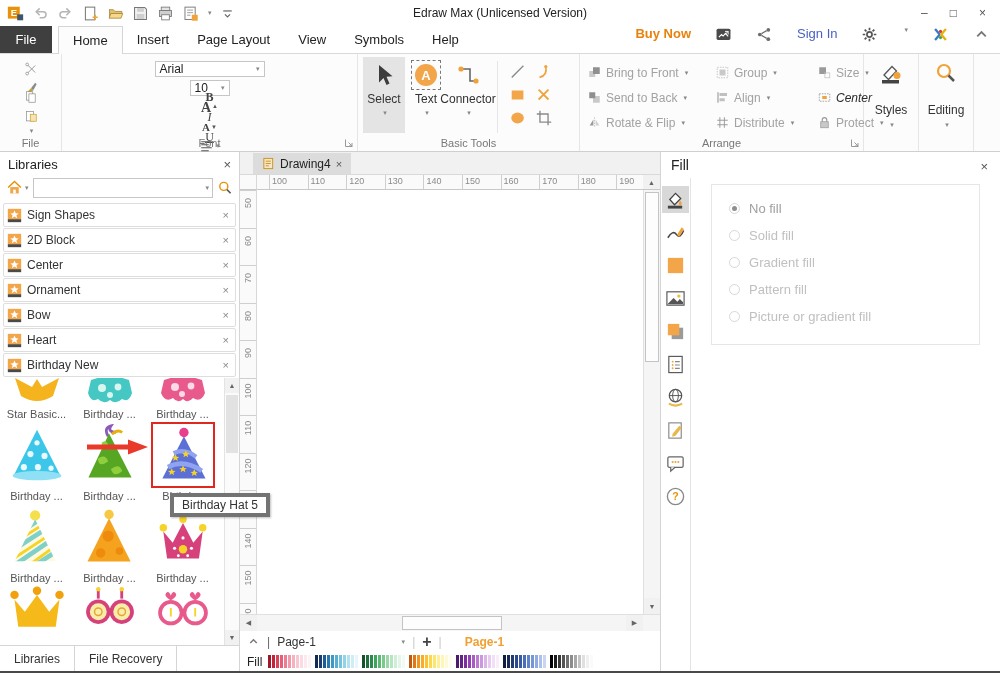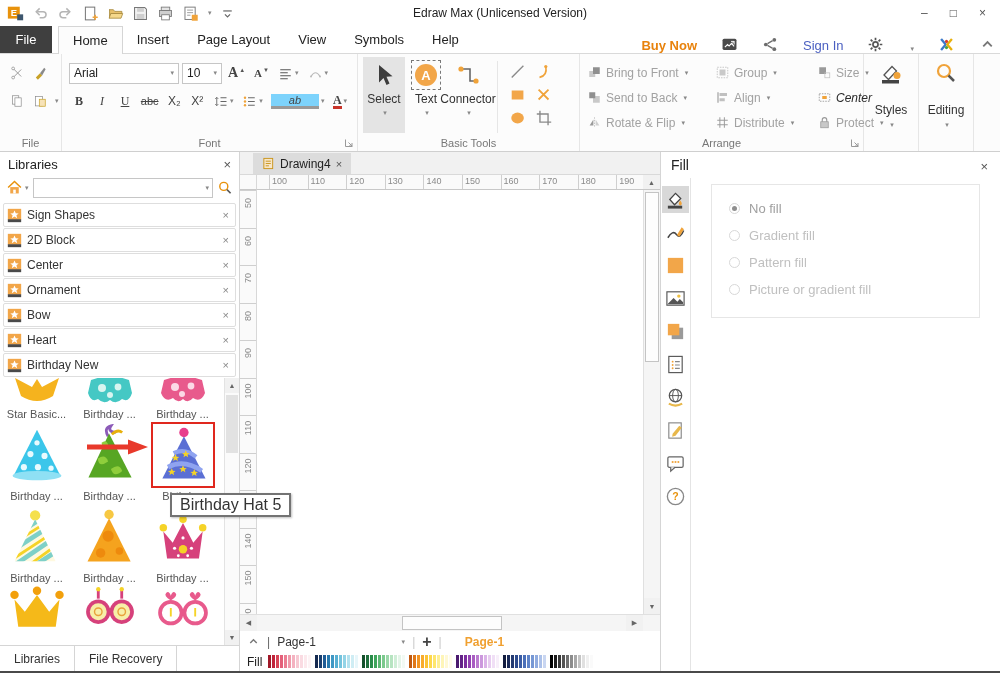--- a/index.html
+++ b/index.html
@@ -18,32 +18,32 @@
   .win-title { position:absolute; left:0; right:0; text-align:center; font-size:12px; color:#222; pointer-events:none; }
   .winctl { margin-left:auto; display:flex; gap:22px; padding-right:8px; color:#555; font-size:12px; z-index:2; }
   .winctl span { cursor:default; }
 
   
   .menubar { height:27px; display:flex; align-items:stretch; background:#fff; }
   .file-tab { width:52px; background:#3F3F3F; color:#fff; display:flex; align-items:center; justify-content:center; font-size:13px; }
   .mtabs { display:flex; margin-left:6px; }
   .mtab { padding:0 14px; display:flex; align-items:center; font-size:13px; color:#222; }
   .mtab.active { border:1px solid #D5D5D5; border-bottom:none; background:#FCFCFC; margin-bottom:-1px; z-index:2; }
-  .mright { margin-left:auto; display:flex; align-items:flex-end; gap:24px; padding-right:4px; }
+  .mright { margin-left:auto; display:flex; align-items:flex-start; gap:24px; padding-right:10px; }
   .buynow { color:#E8820C; font-weight:bold; font-size:13px; }
   .signin { color:#4A5FC1; font-size:13px; }
   .mright .ic svg { width:17px; height:17px; }
 
   
   .ribbon { height:99px; border-top:1px solid #D9D9D9; border-bottom:1px solid #CFCFCF; background:#FCFCFC; display:flex; }
   .rgroup { position:relative; border-right:1px solid #E6E6E6; padding:3px 5px 17px 5px; }
   .glabel { position:absolute; bottom:2px; left:0; right:0; text-align:center; font-size:11px; color:#777; }
   .launcher { position:absolute; right:3px; bottom:3px; width:10px; height:10px; }
   .launcher svg { width:10px; height:10px; }
-  .frow { display:flex; align-items:center; gap:3px; margin:4px 2px; height:24px; }
+  .frow { display:flex; align-items:center; gap:3px; margin:4px 2px; height:24px;flex-direction:column; }
   .ib { height:21px; min-width:20px; display:inline-flex; align-items:center; justify-content:center; border:1px solid transparent; background:none; padding:0 2px; font-size:12px; color:#444; }
   .ib.dis { color:#B9B9B9; }
   .glyph-b { font-weight:bold; font-family:"Liberation Serif", serif; }
   .glyph-i { font-style:italic; font-family:"Liberation Serif", serif; }
   .glyph-u { text-decoration:underline; font-family:"Liberation Serif", serif; }
   .glyph-s { text-decoration:line-through; font-size:11px; }
   .fontA { font-weight:bold; font-family:"Liberation Serif", serif; }
   .clrA { border-bottom:3px solid #C9342A; line-height:12px; font-weight:bold; font-family:"Liberation Serif", serif; }
   .hlA  { background:#7dd3fc; padding:0 18px; border-bottom:3px solid #9a9a9a; font-size:11px;font-style:italic; }
   .mark { font-size:6px; color:#555; margin-left:1px; align-self:flex-start; margin-top:3px; }
@@ -152,21 +152,21 @@
   .fstrip { width:31px; border-right:1px solid #E4E4E4; padding-top:2px; }
   .fs-ic { width:27px; height:27px; display:flex; align-items:center; justify-content:center; margin:6px auto; }
   .fs-ic svg { width:21px; height:21px; }
   .fs-ic.sel { background:#D8D8D8; }
   .fp-options { margin:6px 20px; border:1px solid #E6E6E6; align-self:flex-start; width:278px; padding:10px 0 14px; }
   .fopt { display:flex; align-items:center; gap:9px; padding:6px 0 6px 17px; font-size:13px; color:#C0C0C0; }
   .fopt .radio { width:11px; height:11px; border:1px solid #D8D8D8; border-radius:50%; position:relative; flex:0 0 11px; }
   .fopt.sel { color:#9F9F9F; }
   .fopt.sel .radio::after { content:""; position:absolute; left:2px; top:2px; width:5px; height:5px; border-radius:50%; background:#8F8F8F; }
 
-  .tooltip { position:absolute; left:170px; top:341px; background:#fff; border:2px solid #737373; padding:1px 8px; font-size:16px; color:#333; z-index:40; box-shadow:1px 1px 2px rgba(0,0,0,.25); white-space:nowrap; }
+  .tooltip { position:absolute; left:170px; top:341px; background:#fff; border:4px solid #737373; padding:1px 8px; font-size:12px; color:#333; z-index:40; box-shadow:1px 1px 2px rgba(0,0,0,.25); white-space:nowrap; }
 </style>
 </head>
 <body>
 
 <div class="app">
 
   <div class="titlebar">
     <div class="qat" id="qat">
         <span class="qic">
           <svg viewBox="0 0 20 20">
@@ -1176,20 +1176,24 @@
               </svg>
             </span>
           </div>
         <div class="fp-options" id="fill-options">
             <div class="fopt sel">
     <span class="radio"></span>
     <span>No fill</span>
             </div>
             <div class="fopt ">
     <span class="radio"></span>
+    <span>Solid fill</span>
+            </div>
+            <div class="fopt ">
+    <span class="radio"></span>
     <span>Gradient fill</span>
             </div>
             <div class="fopt ">
     <span class="radio"></span>
     <span>Pattern fill</span>
             </div>
             <div class="fopt ">
     <span class="radio"></span>
     <span>Picture or gradient fill</span>
             </div>

